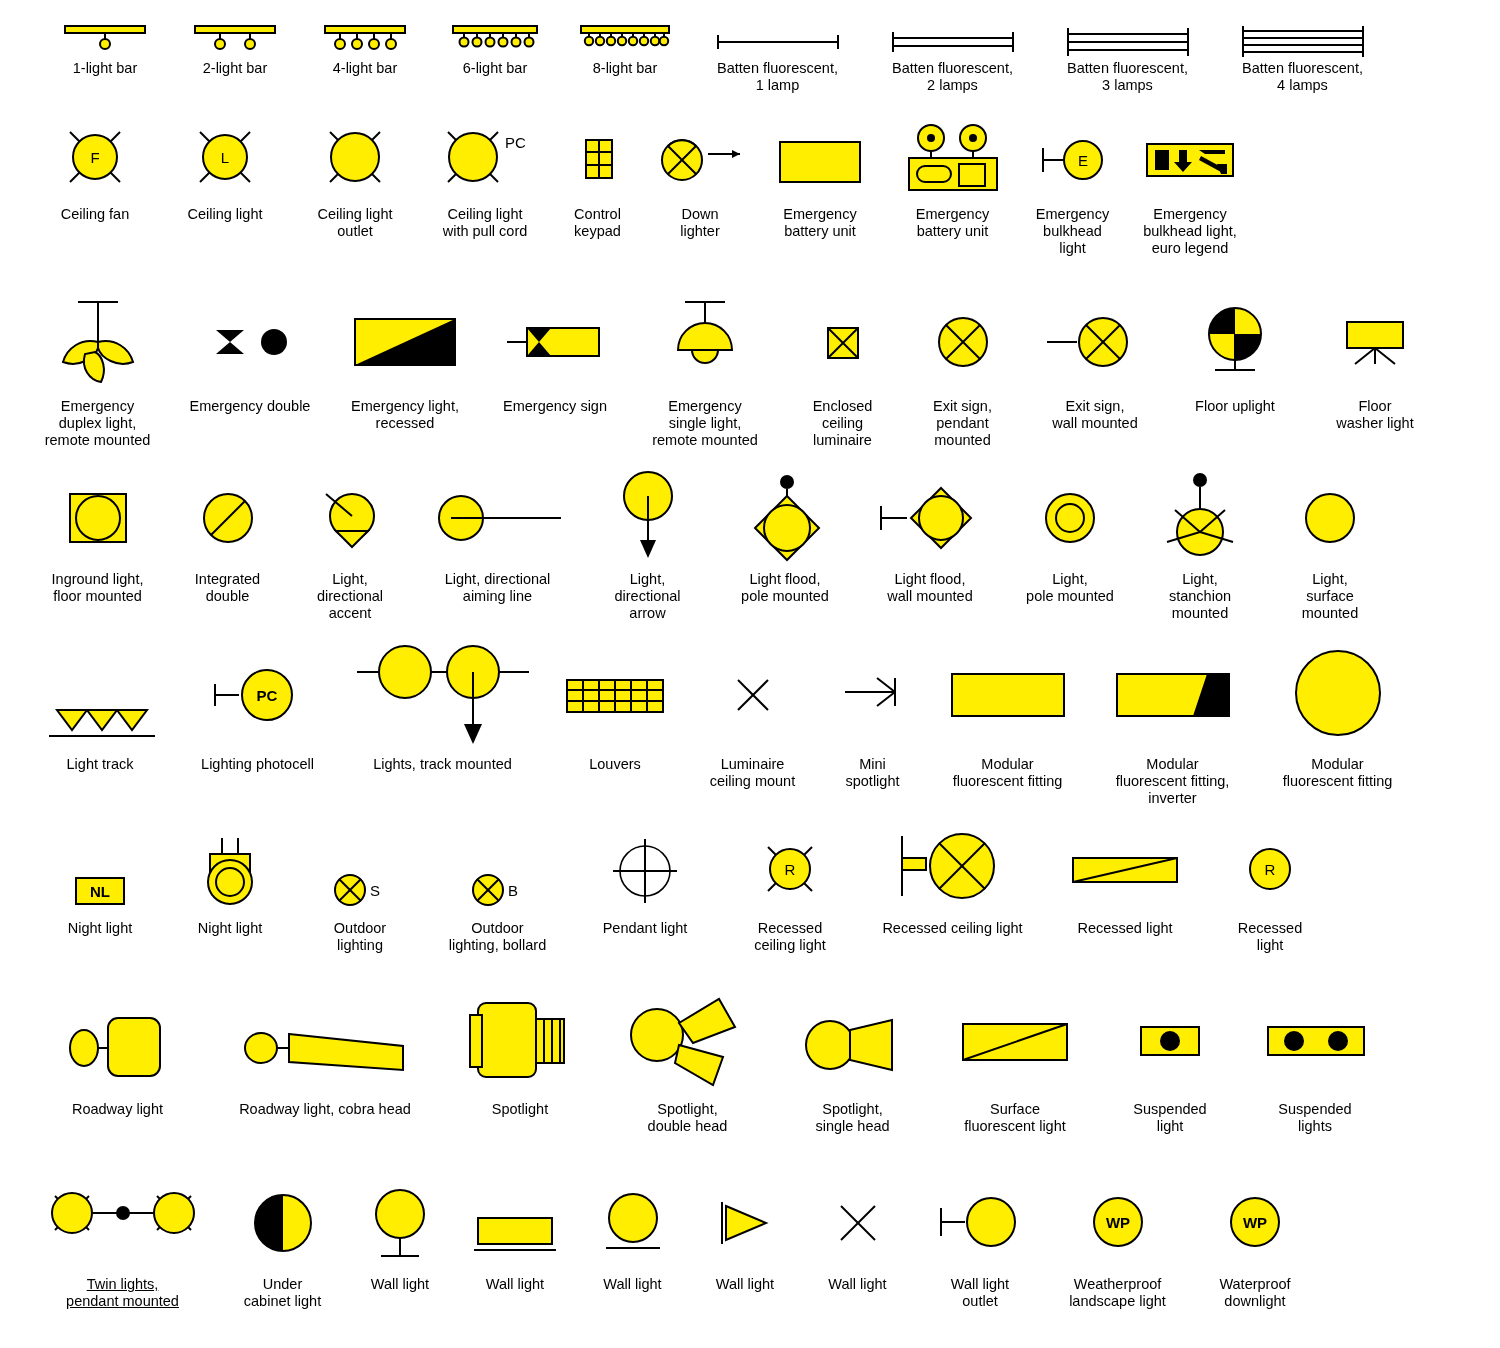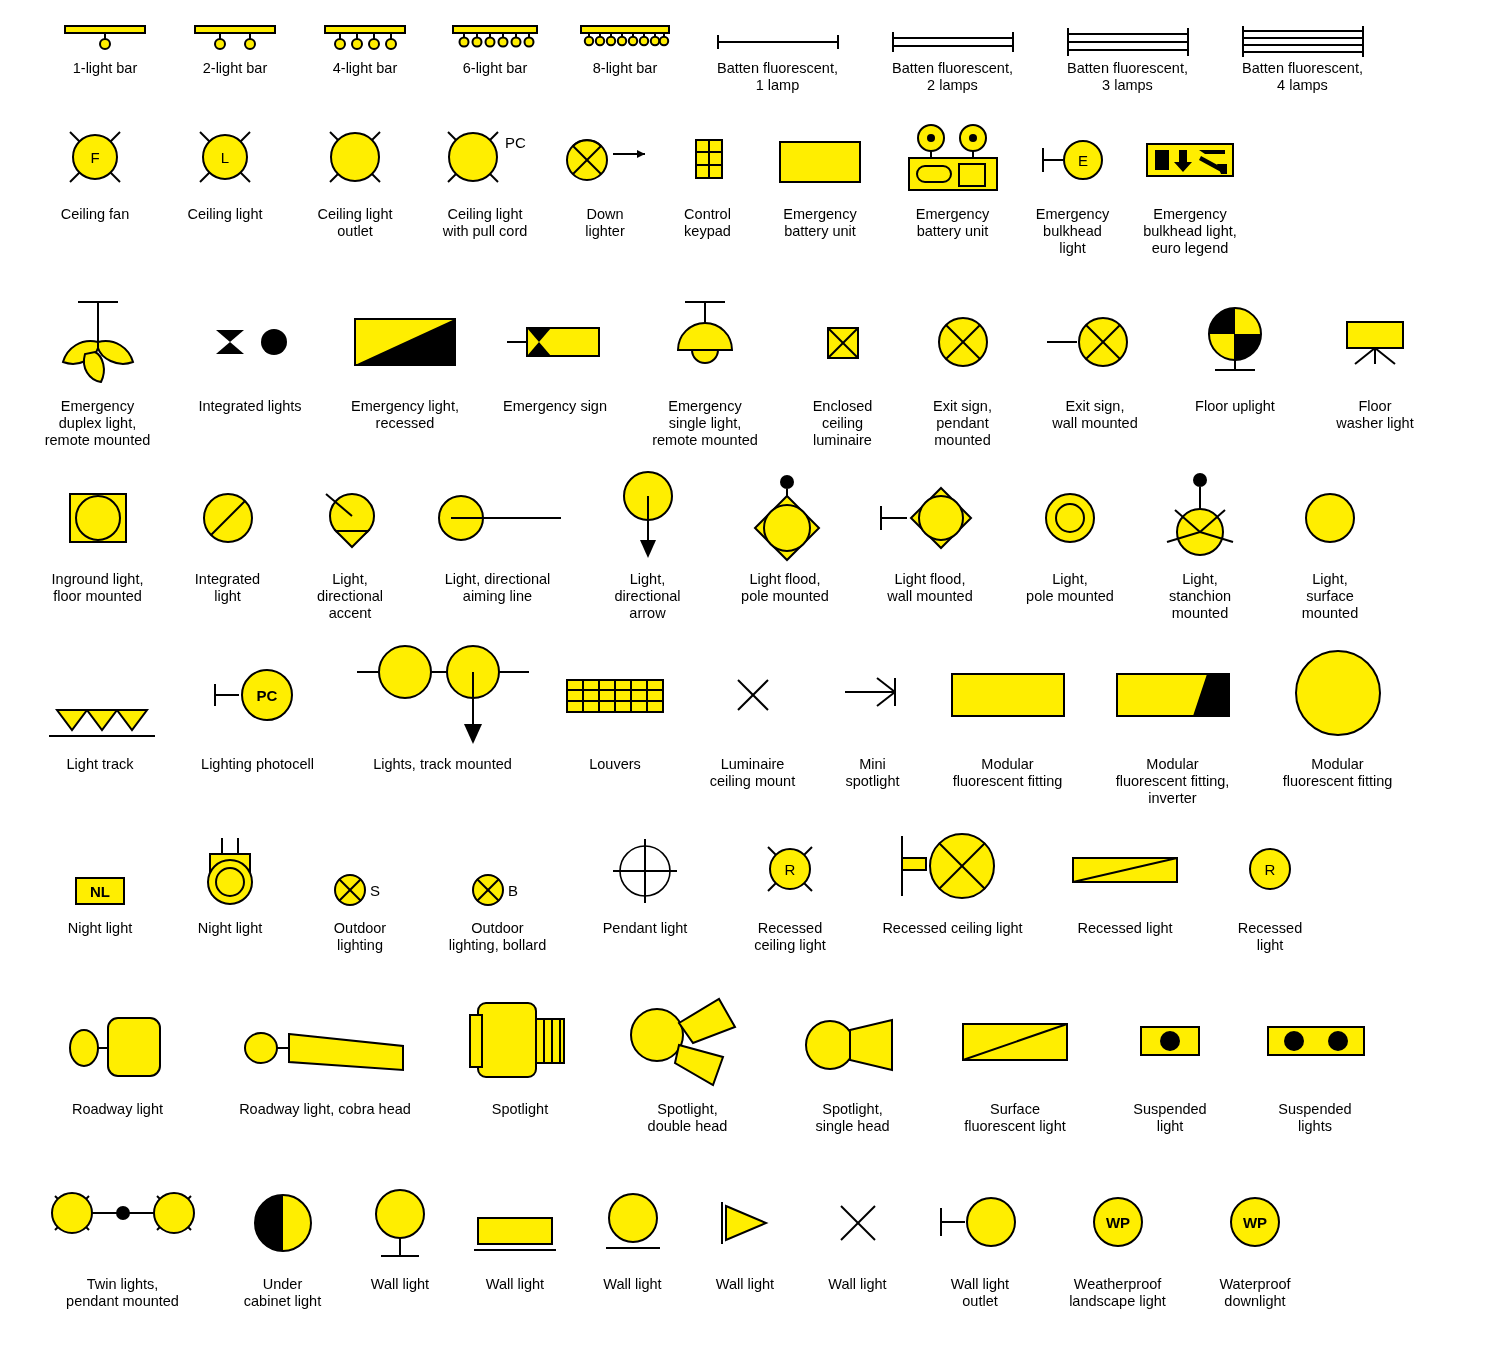--- a/index.html
+++ b/index.html
@@ -210,46 +210,46 @@
         <line class="ln" x1="25" y1="12" x2="75" y2="62"></line>
         <line class="ln" x1="75" y1="12" x2="25" y2="62"></line>
         <circle class="y" cx="50" cy="37" r="24"></circle>
         <text class="txt" x="82" y="28">PC</text>
       </svg>
     </div>
     <div class="cap">Ceiling light
 with pull cord</div>
   </div>
 
+  <div class="cell" style="width:95px;">
+    <div class="glyph" style="height:80px;align-items:center;">
+      <svg width="60" height="60" viewBox="0 0 60 60">
+        <rect class="y" x="18" y="10" width="26" height="38"></rect>
+        <line class="ln" x1="31" y1="10" x2="31" y2="48"></line>
+        <line class="ln" x1="18" y1="22" x2="44" y2="22"></line>
+        <line class="ln" x1="18" y1="35" x2="44" y2="35"></line>
+      </svg>
+    </div>
+    <div class="cap">Control
+keypad</div>
+  </div>
+
   <div class="cell" style="width:110px;">
     <div class="glyph" style="height:80px;align-items:center;">
       <svg width="100" height="60" viewBox="0 0 100 60">
         <circle class="y" cx="32" cy="30" r="20"></circle>
         <line class="ln" x1="18" y1="16" x2="46" y2="44"></line>
         <line class="ln" x1="46" y1="16" x2="18" y2="44"></line>
         <path class="ln" d="M18,16 A20,20 0 0 1 46,16"></path>
         <line class="ln" x1="58" y1="24" x2="90" y2="24"></line>
         <path class="k" d="M90,24 L82,20 L82,28 Z"></path>
       </svg>
     </div>
     <div class="cap">Down
 lighter</div>
-  </div>
-
-  <div class="cell" style="width:95px;">
-    <div class="glyph" style="height:80px;align-items:center;">
-      <svg width="60" height="60" viewBox="0 0 60 60">
-        <rect class="y" x="18" y="10" width="26" height="38"></rect>
-        <line class="ln" x1="31" y1="10" x2="31" y2="48"></line>
-        <line class="ln" x1="18" y1="22" x2="44" y2="22"></line>
-        <line class="ln" x1="18" y1="35" x2="44" y2="35"></line>
-      </svg>
-    </div>
-    <div class="cap">Control
-keypad</div>
   </div>
 
   <div class="cell" style="width:130px;">
     <div class="glyph" style="height:80px;align-items:center;">
       <svg width="110" height="60" viewBox="0 0 110 60">
         <rect class="y" x="15" y="12" width="80" height="40"></rect>
       </svg>
     </div>
     <div class="cap">Emergency
 battery unit</div>
@@ -323,21 +323,21 @@
   </div>
 
   <div class="cell" style="width:150px;">
     <div class="glyph" style="height:100px;align-items:center;">
       <svg width="120" height="60" viewBox="0 0 120 60">
         <path class="k" d="M26,18 L54,18 L40,30 Z"></path>
         <path class="k" d="M26,42 L54,42 L40,30 Z"></path>
         <circle class="k" cx="84" cy="30" r="13"></circle>
       </svg>
     </div>
-    <div class="cap">Integrated lights</div>
+    <div class="cap">Emergency double</div>
   </div>
 
   <div class="cell" style="width:160px;">
     <div class="glyph" style="height:100px;align-items:center;">
       <svg width="130" height="70" viewBox="0 0 130 70">
         <rect class="y" x="15" y="12" width="100" height="46"></rect>
         <path class="k" d="M115,12 L115,58 L15,58 Z"></path>
       </svg>
     </div>
     <div class="cap">Emergency light,
@@ -450,21 +450,21 @@
   </div>
 
   <div class="cell" style="width:115px;">
     <div class="glyph" style="height:95px;align-items:center;">
       <svg width="90" height="80" viewBox="0 0 90 80">
         <circle class="y" cx="45" cy="40" r="24"></circle>
         <line class="ln" x1="28" y1="57" x2="62" y2="23"></line>
       </svg>
     </div>
     <div class="cap">Integrated
-light</div>
+double</div>
   </div>
 
   <div class="cell" style="width:130px;">
     <div class="glyph" style="height:95px;align-items:center;">
       <svg width="100" height="80" viewBox="0 0 100 80">
         <circle class="y" cx="52" cy="38" r="22"></circle>
         <path class="y" d="M36,53 L52,69 L68,53 Z" style="stroke:#000"></path>
         <line class="ln" x1="26" y1="16" x2="52" y2="38"></line>
       </svg>
     </div>
@@ -876,21 +876,21 @@
         <circle class="k" cx="88" cy="36" r="10"></circle>
       </svg>
     </div>
     <div class="cap">Suspended
 lights</div>
   </div>
 </div>
 
 <div class="row" style="position:absolute;left:25px;top:1175px;width:1465px;">
 
-  <div class="cell" style="width:195px;">
+  <div class="cell" style="width:195px;text-decoration:underline;">
     <div class="glyph" style="height:95px;align-items:center;">
       <svg width="180" height="90" viewBox="0 0 180 90">
         <line class="ln" x1="22" y1="18" x2="56" y2="52"></line>
         <line class="ln" x1="56" y1="18" x2="22" y2="52"></line>
         <circle class="y" cx="39" cy="35" r="20"></circle>
         <line class="ln" x1="59" y1="35" x2="121" y2="35"></line>
         <circle class="k" cx="90" cy="35" r="7"></circle>
         <line class="ln" x1="124" y1="18" x2="158" y2="52"></line>
         <line class="ln" x1="158" y1="18" x2="124" y2="52"></line>
         <circle class="y" cx="141" cy="35" r="20"></circle>

